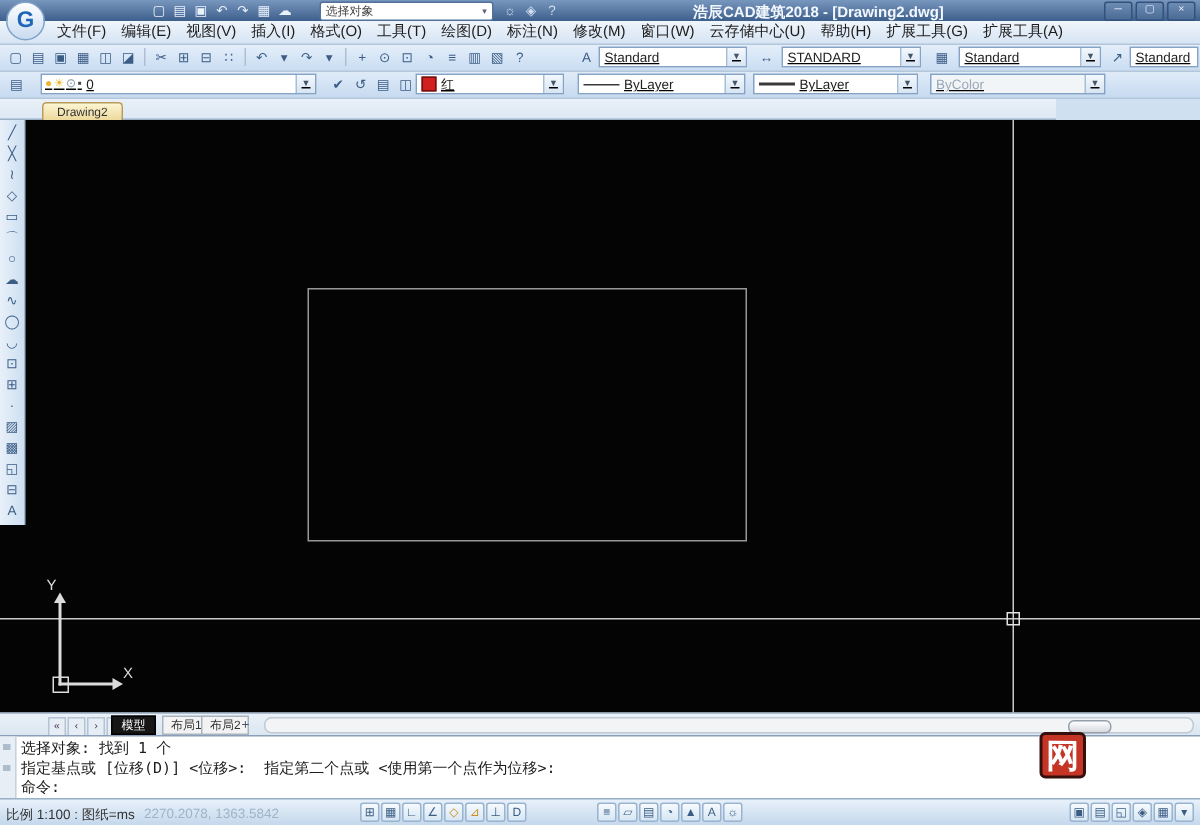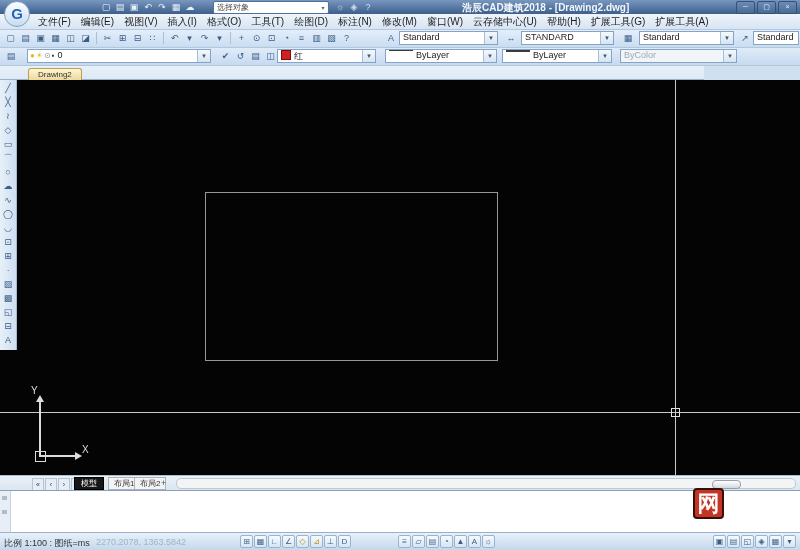--- a/index.html
+++ b/index.html
@@ -34,21 +34,21 @@
   
   .toolbar1{position:absolute;top:30px;left:0;width:800px;height:18px;box-sizing:border-box;
             background:linear-gradient(#e4eefa,#c9ddf2);border-bottom:1px solid #b3c6da;}
   .toolbar2{position:absolute;top:48px;left:0;width:800px;height:18px;box-sizing:border-box;
             background:linear-gradient(#e0ebf8,#c6daf0);border-bottom:1px solid #b3c6da;}
   .tb-strip{position:absolute;left:3px;top:1px;display:flex;align-items:center;}
   .tb-icon{width:14px;height:14px;font-size:9px;line-height:14px;text-align:center;color:#3b5d85;
            border-radius:2px;margin:0 0.5px;}
   .tb-sep{width:1px;height:12px;background:#aebfd4;margin:0 3px;}
   .combo{position:absolute;top:1px;height:14px;background:#fff;border:1px solid #85a3c6;
-         display:flex;align-items:flex-start;box-sizing:border-box;}
+         display:flex;align-items:center;box-sizing:border-box;text-decoration:underline;}
   .combo .val{flex:1;font-size:9px;color:#222;padding:0 3px;white-space:nowrap;overflow:hidden;}
   .combo .arrow{width:12px;align-self:stretch;background:linear-gradient(#f3f8fd,#d7e5f3);
                 border-left:1px solid #a6bed6;font-size:6px;line-height:12px;text-align:center;color:#456;}
   .combo.disabled{background:#f2f5f8;}
   .combo.disabled .val{color:#9aa8b6;}
   .combo-icon{position:absolute;top:1px;width:14px;height:14px;font-size:9px;line-height:14px;
               text-align:center;color:#3b5d85;}
   .swatch-red{width:8px;height:8px;background:#d02020;border:1px solid #701010;margin-left:3px;}
   .ltline{width:24px;height:1px;background:#3a3a3a;margin-left:3px;}
   .lwline{width:24px;height:2px;background:#3a3a3a;margin-left:3px;}
@@ -319,20 +319,23 @@
     <div class="hthumb"></div>
   </div>
 </div>
 
 <div class="cmdwindow">
   <div class="cmd-gutter">
     <div class="grip g1"></div>
     <div class="grip g2"></div>
   </div>
   <div class="cmd-lines">
+      <span class="cmd-line">选择对象: 找到 1 个</span>
+      <span class="cmd-line">指定基点或 [位移(D)] &lt;位移&gt;:  指定第二个点或 &lt;使用第一个点作为位移&gt;:</span>
+      <span class="cmd-line">命令:</span>
     </div>
 </div>
 
 <div class="statusbar">
   <div class="status-left">比例 1:100 : 图纸=ms</div>
   <div class="status-coords">2270.2078, 1363.5842</div>
   <div class="sb-group sb-a">
       <span class="sb-chip">⊞</span>
       <span class="sb-chip">▦</span>
       <span class="sb-chip">∟</span>

